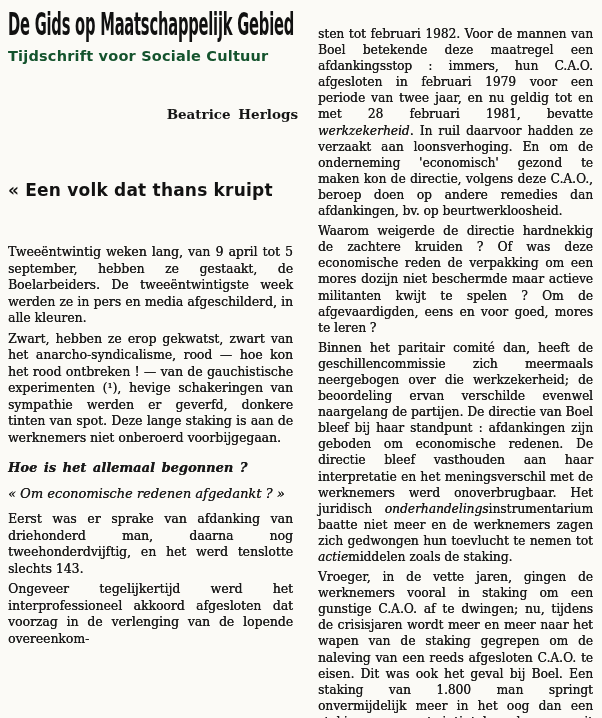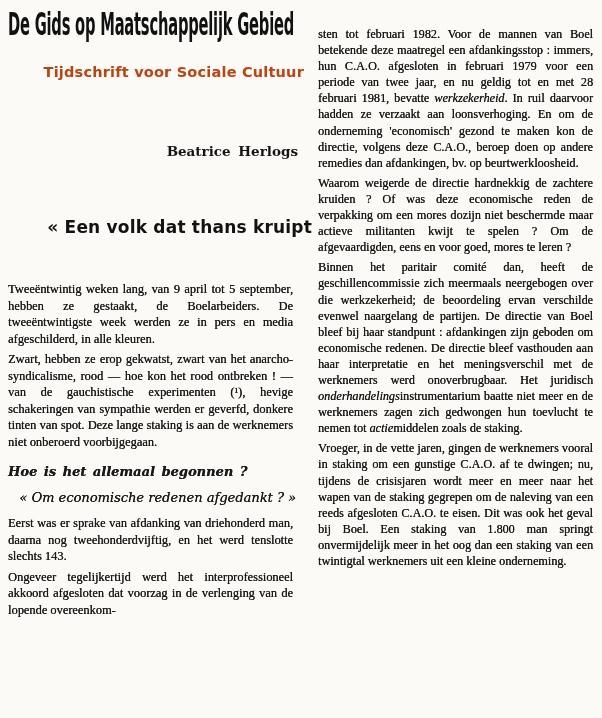--- a/index.html
+++ b/index.html
@@ -23,72 +23,70 @@
     font-family: "DejaVu Sans", sans-serif;
     font-weight: bold;
     font-size: 21px;
     letter-spacing: -0.3px;
     white-space: nowrap;
     transform: scale(0.70, 1.55);
     transform-origin: left top;
     color: #111;
   }
   .subtitle {
-    margin-top: 16px;
+    margin-top: 0;
     width: 296px;
-    text-align: right;
+    text-align: left;
     font-family: "DejaVu Sans", sans-serif;
     font-weight: bold;
     font-size: 14.5px;
     letter-spacing: 0.2px;
-    color: #c2410c;
+    color: #14532d;
   }
   .author {
-    margin-top: 63px;
+    margin-top: 42px;
     padding-right: 14px;
     text-align: right;
     font-weight: bold;
     font-size: 13.5px;
     word-spacing: 3px;
     color: #151515;
   }
   .pull-quote {
     margin: 56px 0 0 0;
-    text-align: right;
+    text-align: left;
     font-family: "DejaVu Sans", sans-serif;
     font-weight: bold;
     font-size: 17px;
     line-height: 24px;
     letter-spacing: 0.2px;
     color: #121212;
   }
   .body-text { margin-top: 42px; padding-right: 16px; }
 
   p.para {
     margin: 0 3px 4px 0;
     font-size: 12.4px;
     line-height: 16.5px;
     text-align: justify;
     text-shadow: 0.25px 0 0 currentColor;
-    font-family: Liberation Serif, serif;
   }
   .section-heading {
     margin: 14px 0 11px 0;
     font-size: 13px;
     font-weight: bold;
     word-spacing: 2px;
     text-shadow: 0.25px 0 0 currentColor;
     font-style: italic;
   }
   .subheading-italic {
     margin: 0 0 10px 0;
     font-style: italic;
     font-size: 13px;
     text-shadow: 0.2px 0 0 currentColor;
-    text-align: right;
   }
 
   
   .col-right {
     position: absolute; left: 318px; top: 26px; width: 278px;
   }
   .col-right p.para {
     font-size: 12.2px;
     line-height: 16.1px;
   }

